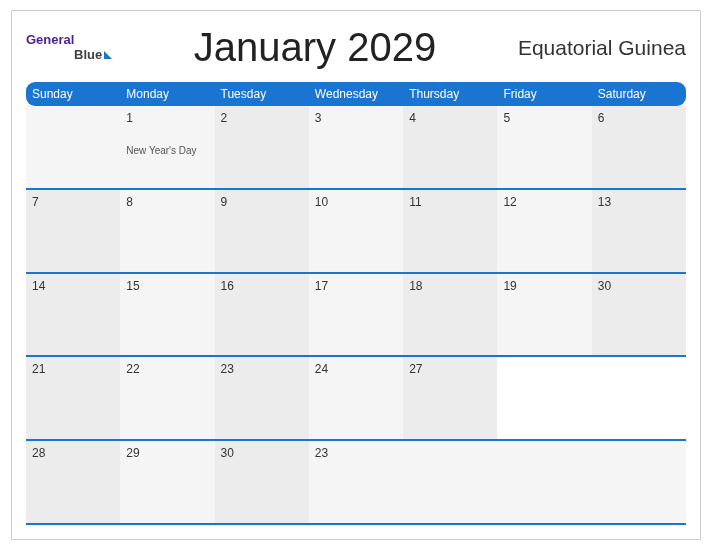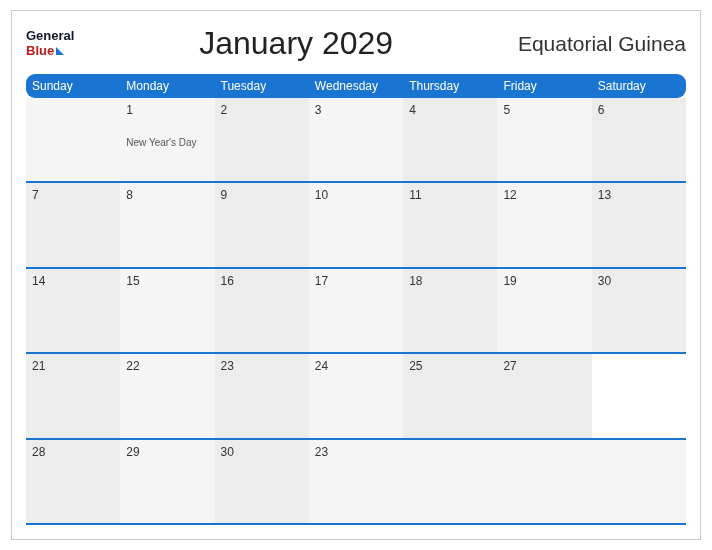--- a/index.html
+++ b/index.html
@@ -34,46 +34,47 @@
 
     .logo-area {
       display: flex;
       flex-direction: column;
       align-items: flex-start;
     }
 
     .logo-general {
       font-size: 13px;
       font-weight: bold;
-      color: #0f172a;
+      color: #4c1d95;
       line-height: 1.1;
     }
 
     .logo-blue {
       display: flex;
       align-items: center;
     }
 
     .logo-blue-text {
       font-size: 13px;
       font-weight: bold;
-      color: #b91c1c;
+      color: #404040;
+      margin-left: 48px;
     }
 
     .logo-triangle {
       width: 0;
       height: 0;
       border-left: 8px solid #1a75d2;
       border-top: 8px solid transparent;
       border-bottom: 0px solid transparent;
       margin-left: 2px;
     }
 
     .calendar-title {
-      font-size: 32px;
+      font-size: 40px;
       font-weight: normal;
       color: #222;
       text-align: center;
       flex: 1;
     }
 
     .country-label {
       font-size: 21px;
       color: #333;
       text-align: right;
@@ -255,23 +256,20 @@
         </div>
         <div class="calendar-cell col-1">
           <span class="cell-date">22</span>
         </div>
         <div class="calendar-cell col-2">
           <span class="cell-date">23</span>
         </div>
         <div class="calendar-cell col-3">
           <span class="cell-date">24</span>
         </div>
-        <div class="calendar-cell col-4">
-          <span class="cell-date">25</span>
-        </div>
         <div class="calendar-cell col-6">
           <span class="cell-date">27</span>
         </div>
       </div>
       <div class="calendar-row">
         <div class="calendar-cell col-0">
           <span class="cell-date">28</span>
         </div>
         <div class="calendar-cell col-1">
           <span class="cell-date">29</span>

